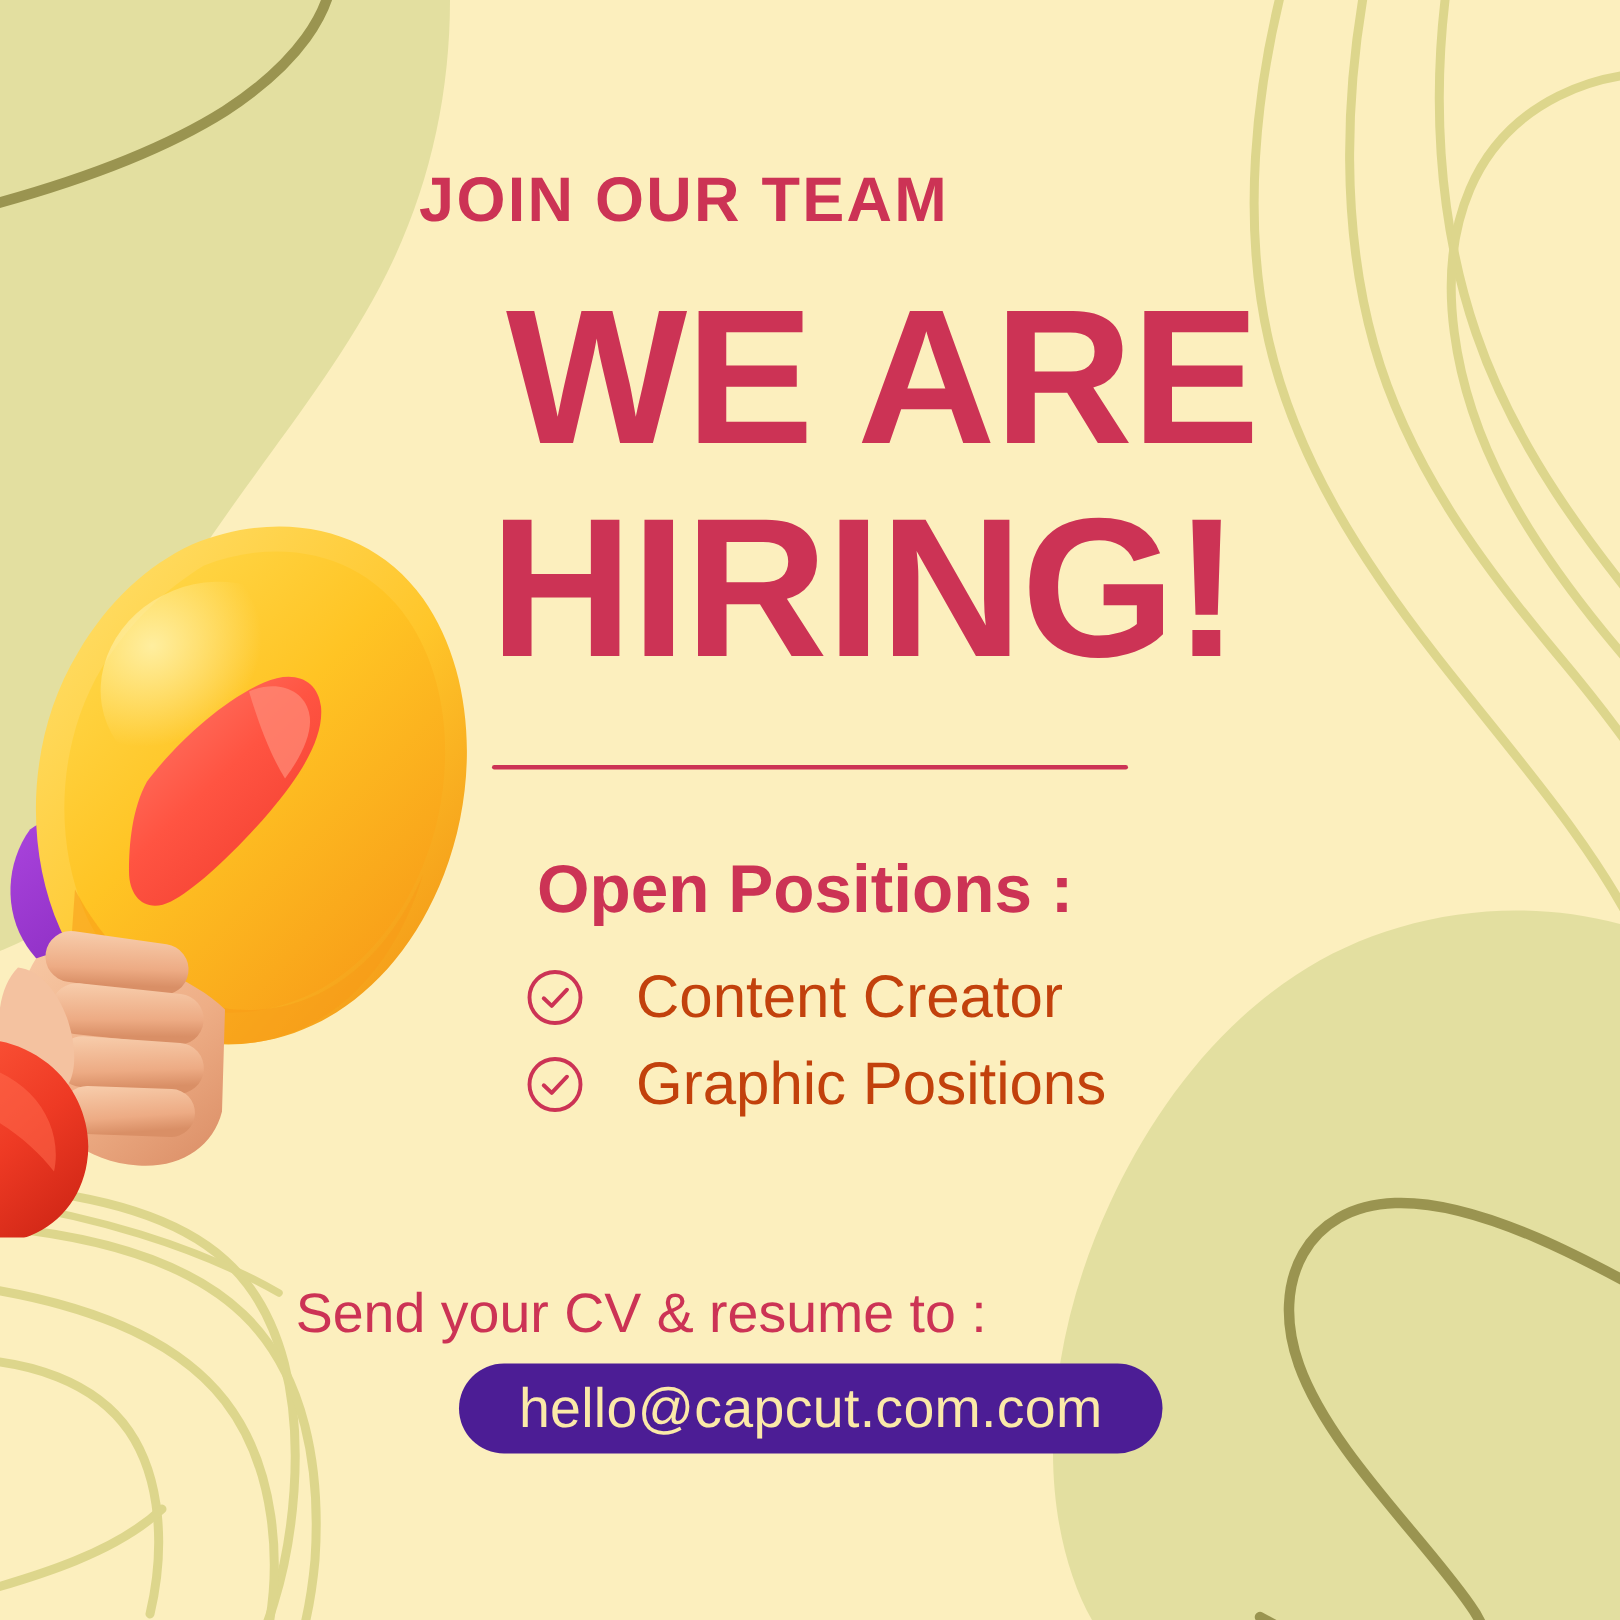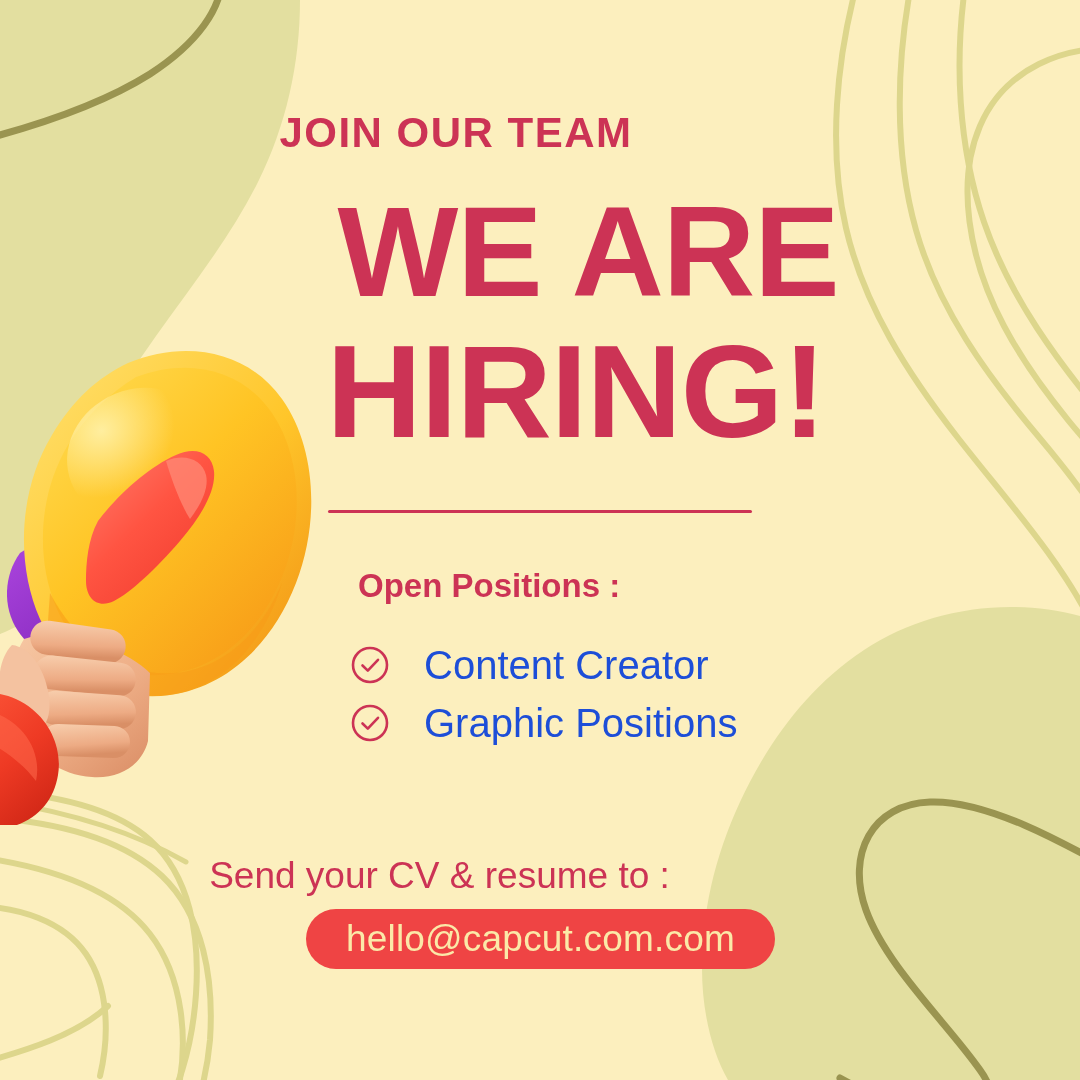--- a/index.html
+++ b/index.html
@@ -73,21 +73,21 @@
     width: 424px;
     height: 3px;
     background: #cc3355;
     border-radius: 2px;
   }
 
   .positions-title {
     position: absolute;
     left: 358px;
     top: 566px;
-    font-size: 33px;
+    font-size: 45px;
     font-weight: 600;
     color: #cc3355;
     line-height: 1.2;
   }
 
   .positions-list {
     position: absolute;
     left: 350px;
     top: 636px;
     margin: 0;
@@ -102,47 +102,46 @@
   }
   .check-icon {
     flex: 0 0 auto;
     width: 40px;
     height: 40px;
     display: block;
   }
   .position-label {
     font-size: 40px;
     font-weight: 300;
-    color: #1d4ed8;
+    color: #c2410c;
     line-height: 1;
     white-space: nowrap;
   }
 
   .cv-line {
     position: absolute;
     left: 0;
     top: 854px;
     width: 855px;
     text-align: center;
     font-size: 37px;
     font-weight: 300;
     color: #cc3355;
     line-height: 1.2;
-    padding-left: 12px;
   }
 
   .email-pill {
     position: absolute;
     left: 306px;
     top: 909px;
     width: 469px;
     height: 60px;
     box-sizing: border-box;
     border-radius: 32px;
-    background: #ef4444;
+    background: #4c1d95;
     color: #fbe9a8;
     font-size: 37px;
     font-weight: 400;
     display: flex;
     align-items: center;
     justify-content: center;
     letter-spacing: 0.2px;
     border: none;
     cursor: pointer;
     font-family: "Liberation Sans", sans-serif;

